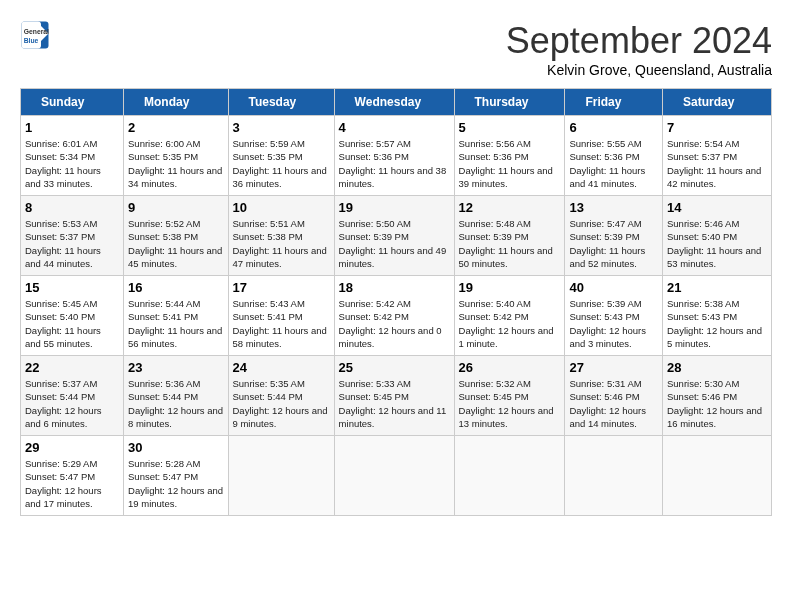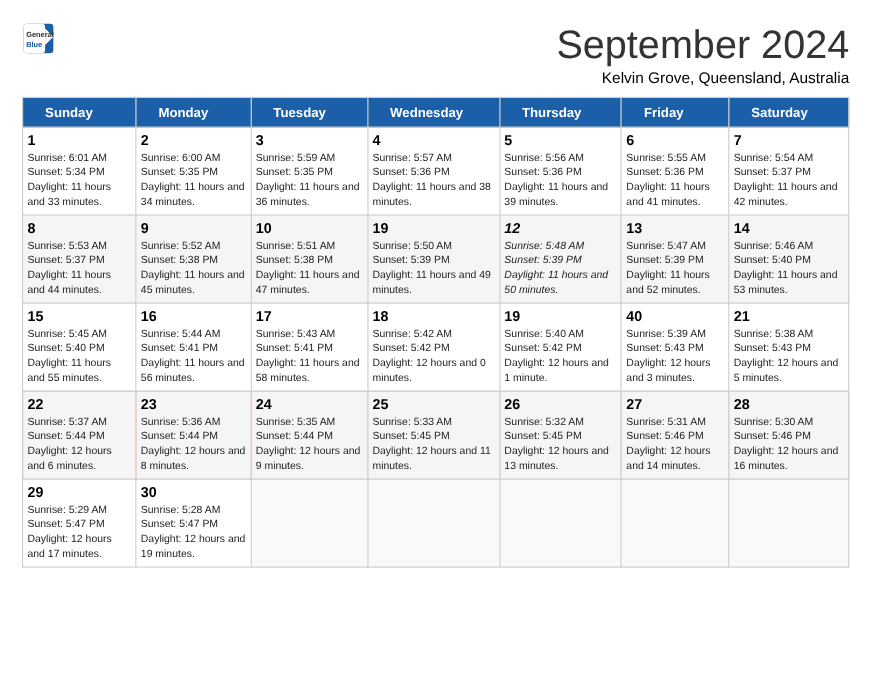--- a/index.html
+++ b/index.html
@@ -157,21 +157,21 @@
         <div class="day-info">Sunrise: 5:52 AM<br>Sunset: 5:38 PM<br>Daylight: 11 hours and 45 minutes.</div>
       </td>
         <td style="background: rgb(245, 245, 245);">
         <span class="day-num">10</span>
         <div class="day-info">Sunrise: 5:51 AM<br>Sunset: 5:38 PM<br>Daylight: 11 hours and 47 minutes.</div>
       </td>
         <td style="background: rgb(245, 245, 245);">
         <span class="day-num">19</span>
         <div class="day-info">Sunrise: 5:50 AM<br>Sunset: 5:39 PM<br>Daylight: 11 hours and 49 minutes.</div>
       </td>
-        <td style="background: rgb(245, 245, 245); font-style: italic;">
+        <td style="background: rgb(245, 245, 245);">
         <span class="day-num">12</span>
         <div class="day-info">Sunrise: 5:48 AM<br>Sunset: 5:39 PM<br>Daylight: 11 hours and 50 minutes.</div>
       </td>
         <td style="background: rgb(245, 245, 245);">
         <span class="day-num">13</span>
         <div class="day-info">Sunrise: 5:47 AM<br>Sunset: 5:39 PM<br>Daylight: 11 hours and 52 minutes.</div>
       </td>
         <td style="background: rgb(245, 245, 245);">
         <span class="day-num">14</span>
         <div class="day-info">Sunrise: 5:46 AM<br>Sunset: 5:40 PM<br>Daylight: 11 hours and 53 minutes.</div>

